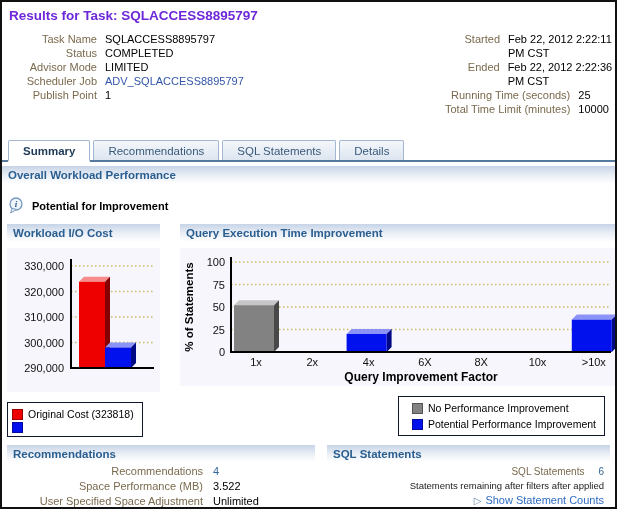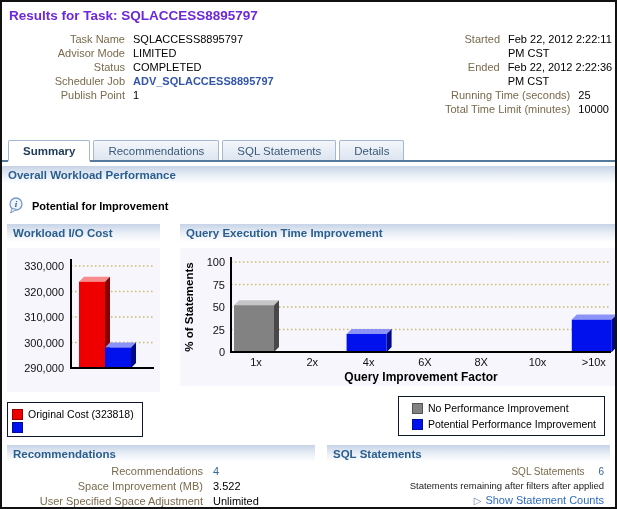--- a/index.html
+++ b/index.html
@@ -5,26 +5,26 @@
   * { box-sizing: border-box; margin: 0; padding: 0; }
   body { background:#fff; font-family:"Liberation Sans","DejaVu Sans",sans-serif; }
   .frame { width:617px; height:509px; border:2px solid #111; background:#fff; overflow:hidden; position:relative; }
 
   .page-title { font-size:13.5px; font-weight:bold; color:#6d28d9; margin:6px 0 0 7px; }
 
   
   .task-info { display:flex; margin:9px 0 0 0; font-size:11px; line-height:14px; }
   .info-col.left  { width:330px; }
   .info-col.right { flex:1; }
-  .info-row { display:flex;padding-left:28px; }
+  .info-row { display:flex; }
   .info-row .lbl { color:#7a6a4d; text-align:right; margin-right:8px; }
   .info-col.left  .lbl { width:95px; }
   .info-col.right .lbl { width:252px; }
   .info-row .val { color:#000; }
-  .val.link { color:#3355aa; cursor:pointer;font-weight:bold; }
+  .val.link { color:#3355aa; cursor:pointer; }
 
   
   .tabbar { margin-top:24px; padding-left:6px; border-bottom:2px solid #567a9e; display:flex; gap:3px; }
   .tab { font-size:11.5px; color:#3a5a7a; padding:4px 14px 3px 14px; border:1px solid #a3b8d0; border-bottom:none;
          background:linear-gradient(#f4f7fb,#dde5f0); border-radius:2px 2px 0 0; cursor:pointer; }
   .tab.active { background:#fff; font-weight:bold; color:#1d3а57; color:#1e3a57; border-bottom:2px solid #fff; margin-bottom:-2px; }
 
   
   .band { background:linear-gradient(to bottom,#c6d4e7 0,#e9eef6 45%,#ffffff 90%); padding:3px 6px 2px 6px;
           font-size:11.5px; font-weight:bold; color:#2a5e8f; height:20px; }
@@ -66,26 +66,26 @@
 
   <div class="page-title">Results for Task: SQLACCESS8895797</div>
 
   <div class="task-info">
     <div class="info-col left">
       <div class="info-row">
         <span class="lbl">Task Name</span>
         <span class="val">SQLACCESS8895797</span>
       </div>
       <div class="info-row">
+        <span class="lbl">Status</span>
+        <span class="val">COMPLETED</span>
+      </div>
+      <div class="info-row">
         <span class="lbl">Advisor Mode</span>
         <span class="val">LIMITED</span>
-      </div>
-      <div class="info-row">
-        <span class="lbl">Status</span>
-        <span class="val">COMPLETED</span>
       </div>
       <div class="info-row">
         <span class="lbl">Scheduler Job</span>
         <span class="val link">ADV_SQLACCESS8895797</span>
       </div>
       <div class="info-row">
         <span class="lbl">Publish Point</span>
         <span class="val">1</span>
       </div>
     </div>
@@ -212,21 +212,21 @@
 
   <div class="bottom-row">
 
     <div class="bottom-panel left">
       <div class="band">Recommendations</div>
       <div class="kv-row">
         <span class="kv-label">Recommendations</span>
         <span class="kv-value num-link">4</span>
       </div>
       <div class="kv-row">
-        <span class="kv-label">Space Improvement (MB)</span>
+        <span class="kv-label">Space Performance (MB)</span>
         <span class="kv-value">3.522</span>
       </div>
       <div class="kv-row">
         <span class="kv-label">User Specified Space Adjustment</span>
         <span class="kv-value">Unlimited</span>
       </div>
       <div class="expand-link"><span class="tri">▷</span><span>Show Recommendation Action Counts</span></div>
     </div>
 
     <div class="bottom-panel right">

